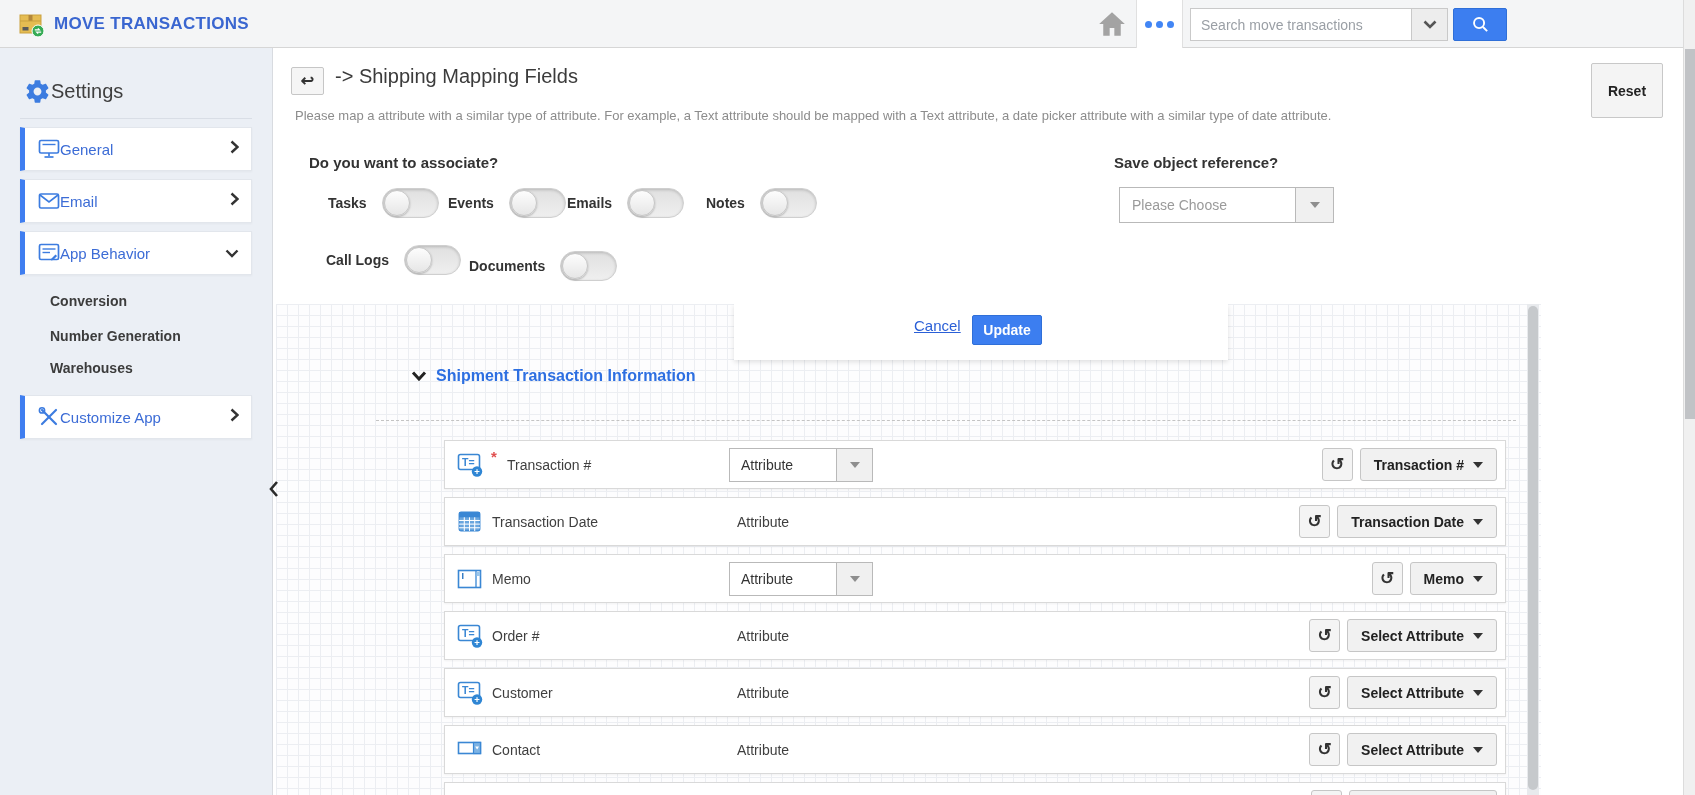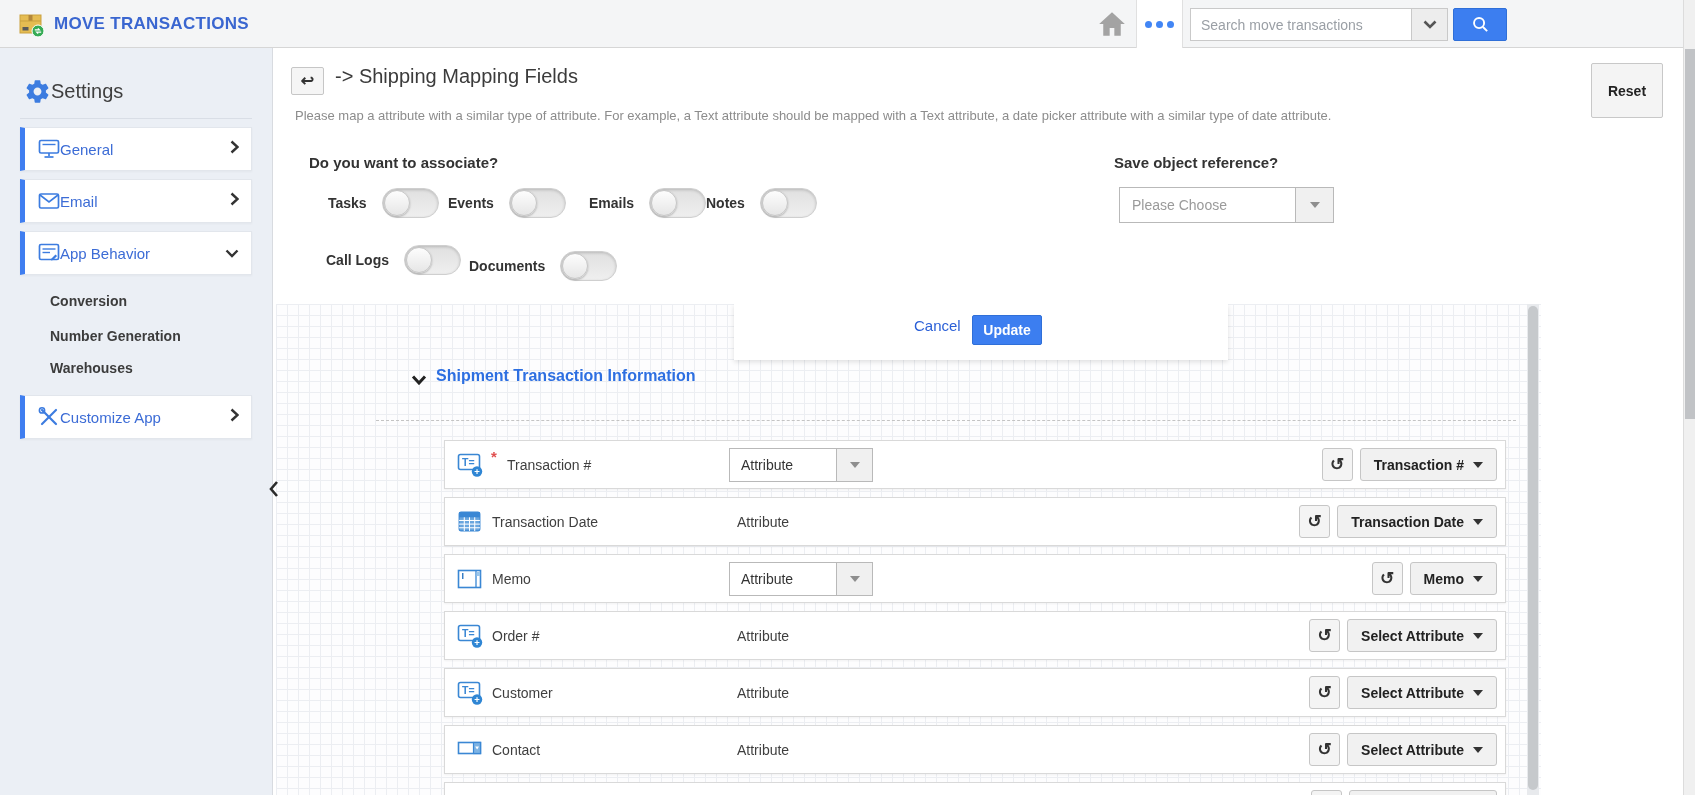--- a/index.html
+++ b/index.html
@@ -80,26 +80,26 @@
 
   
   .grid-panel { position:absolute; left:3px; top:256px; width:1265px; height:491px; overflow:hidden;
                 background-color:#fdfdfe;
                 background-image:linear-gradient(#eceef2 1px, transparent 1px),
                                  linear-gradient(90deg,#eceef2 1px, transparent 1px);
                 background-size:11px 11px; }
   .action-bar { position:absolute; left:458px; top:0; width:494px; height:56px; background:#fff;
                 box-shadow:0 2px 5px rgba(0,0,0,.12); }
   .cancel-link { position:absolute; left:180px; top:13px; font-size:15px; color:#2a5fd7;
-                 cursor:pointer; }
+                 text-decoration:underline; cursor:pointer; }
   .update-btn { position:absolute; left:238px; top:11px; width:70px; height:30px;
                 background:#3c7ef0; border:1px solid #2f6fd8; border-radius:2px;
                 color:#fff; font-size:14px; font-weight:bold; cursor:pointer;
                 display:flex; align-items:center; justify-content:center; }
-  .section-head { position:absolute; left:135px; top:63px; display:flex; align-items:flex-end; gap:9px; }
+  .section-head { position:absolute; left:135px; top:63px; display:flex; align-items:center; gap:9px; }
   .section-title { font-size:16px; font-weight:bold; color:#2d6fe1; }
   .dashed-sep { position:absolute; left:100px; top:116px; width:1140px; height:0;
                 border-top:1px dashed #c4c4c4; }
 
   .mrow { position:absolute; left:168px; width:1062px; height:49px; background:#fff;
           border:1px solid #d9d9d9; box-shadow:0 1px 2px rgba(0,0,0,.05); }
   .mrow .ricon { position:absolute; left:12px; top:50%; transform:translateY(-50%); width:27px; height:26px; }
   .mrow .req { position:absolute; left:46px; top:7px; color:#e04f4f; font-size:15px; font-weight:bold; }
   .mrow .lbl { position:absolute; left:47px; top:50%; transform:translateY(-50%);
                font-size:14px; color:#3f3f3f; }
@@ -267,21 +267,21 @@
       <span class="toggle">
           <span class="knob"></span>
         </span>
     </div>
     <div class="toggle-group" style="left:175px; top:140px">
       <span class="tg-label">Events</span>
       <span class="toggle">
           <span class="knob"></span>
         </span>
     </div>
-    <div class="toggle-group" style="left:316px; top:140px">
+    <div class="toggle-group" style="left:294px; top:140px">
       <span class="tg-label">Emails</span>
       <span class="toggle">
           <span class="knob"></span>
         </span>
     </div>
     <div class="toggle-group" style="left:433px; top:140px">
       <span class="tg-label">Notes</span>
       <span class="toggle">
           <span class="knob"></span>
         </span>

